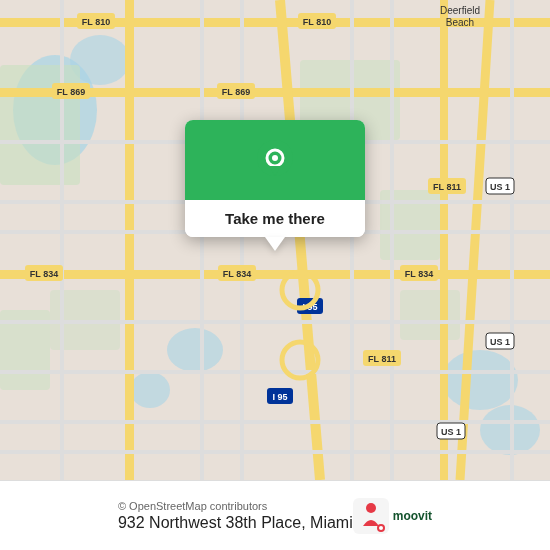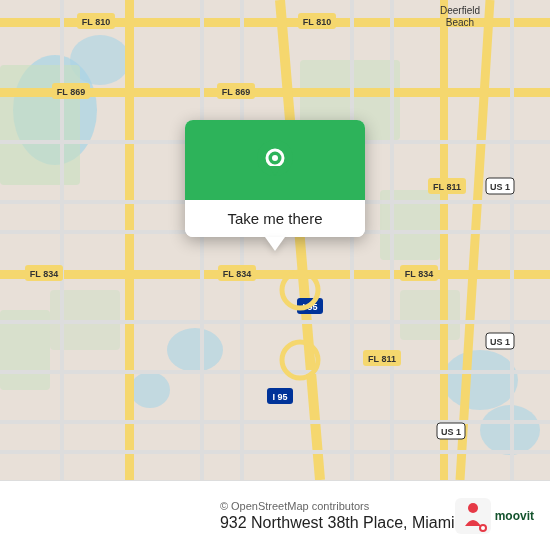--- a/index.html
+++ b/index.html
@@ -30,21 +30,21 @@
     
     #bottom-bar {
       position: absolute;
       bottom: 0;
       left: 0;
       width: 550px;
       height: 70px;
       background: #fff;
       display: flex;
       align-items: center;
-      justify-content: flex-end;
+      justify-content: center;
       padding: 0 16px;
       border-top: 1px solid #ddd;
     }
 
     #bottom-left {
       display: flex;
       flex-direction: column;
       gap: 2px;
     }
 
@@ -99,21 +99,21 @@
       width: 48px;
       height: 48px;
     }
 
     #popup-label {
       width: 100%;
       background: #fff;
       text-align: center;
       padding: 10px 0;
       font-size: 15px;
-      font-weight: 400;
+      font-weight: 700;
       color: #222;
       cursor: pointer;
     }
 
     
     #popup-tail {
       position: absolute;
       top: 120px;
       left: 50%;
       transform: translateX(-50%);

